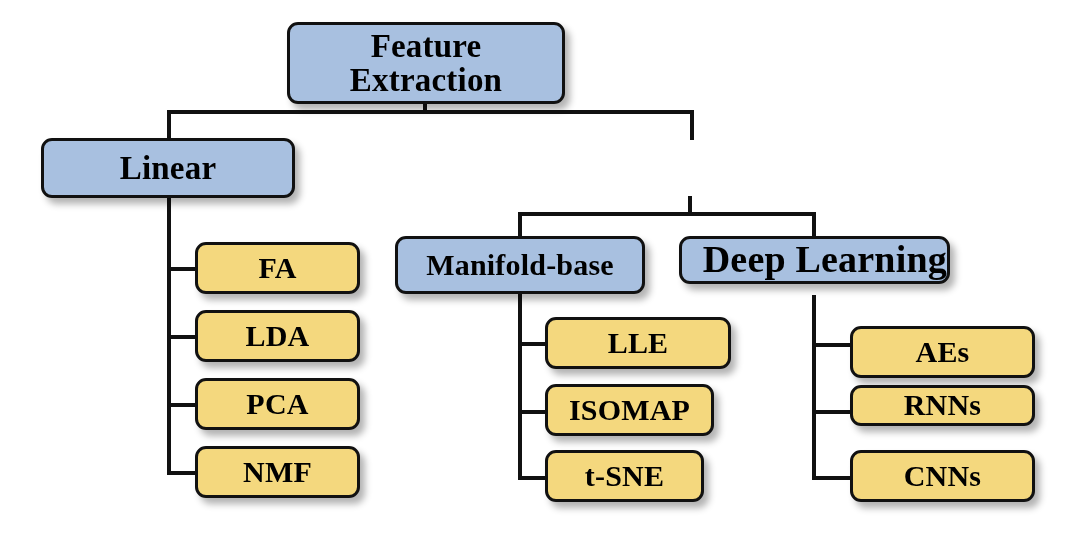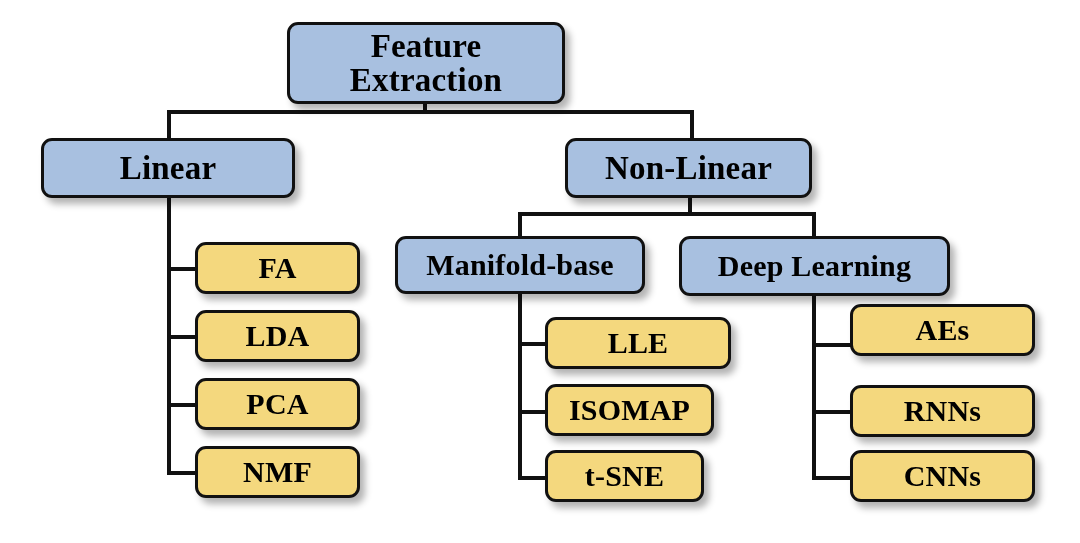--- a/index.html
+++ b/index.html
@@ -83,29 +83,26 @@
 
   <div class="node blue" style="left:287px; top:22px; width:278px; height:82px; font-size:33px;">
     <span class="node-label">Feature
 Extraction</span>
   </div>
 
   <div class="node blue" style="left:41px; top:138px; width:254px; height:60px; font-size:33px;">
     <span class="node-label">Linear</span>
   </div>
 
-  <div class="node blue" style="left:565px; top:138px; width:247px; height:60px; font-size:33px;">
-    <span class="node-label">Non-Linear</span>
-  </div>
 
   <div class="node blue" style="left:395px; top:236px; width:250px; height:58px; font-size:30px;">
     <span class="node-label">Manifold-base</span>
   </div>
 
-  <div class="node blue" style="left:679px; top:236px; width:271px; height:60px; font-size:30px;">
+  <div class="node blue" style="left:679px; top:236px; width:271px; height:48px; font-size:38px;justify-content:flex-end;">
     <span class="node-label">Deep Learning</span>
   </div>
 
   <div class="node yellow" style="left:195px; top:310px; width:165px; height:52px; font-size:30px;">
     <span class="node-label">LDA</span>
   </div>
   <div class="node yellow" style="left:195px; top:242px; width:165px; height:52px; font-size:30px;">
     <span class="node-label">FA</span>
   </div>
   <div class="node yellow" style="left:195px; top:378px; width:165px; height:52px; font-size:30px;">
@@ -118,23 +115,23 @@
   <div class="node yellow" style="left:545px; top:317px; width:186px; height:52px; font-size:30px;">
     <span class="node-label">LLE</span>
   </div>
   <div class="node yellow" style="left:545px; top:384px; width:169px; height:52px; font-size:30px;justify-content:center;">
     <span class="node-label">ISOMAP</span>
   </div>
   <div class="node yellow" style="left:545px; top:450px; width:159px; height:52px; font-size:30px;">
     <span class="node-label">t-SNE</span>
   </div>
 
-  <div class="node yellow" style="left:850px; top:304px; width:185px; height:52px; font-size:30px;">
+  <div class="node yellow" style="left:850px; top:326px; width:185px; height:52px; font-size:30px;">
     <span class="node-label">AEs</span>
   </div>
-  <div class="node yellow" style="left:850px; top:385px; width:185px; height:52px; font-size:30px;">
+  <div class="node yellow" style="left:850px; top:385px; width:185px; height:41px; font-size:30px;">
     <span class="node-label">RNNs</span>
   </div>
   <div class="node yellow" style="left:850px; top:450px; width:185px; height:52px; font-size:30px;">
     <span class="node-label">CNNs</span>
   </div>
 
 </div>
 
 </body></html>

